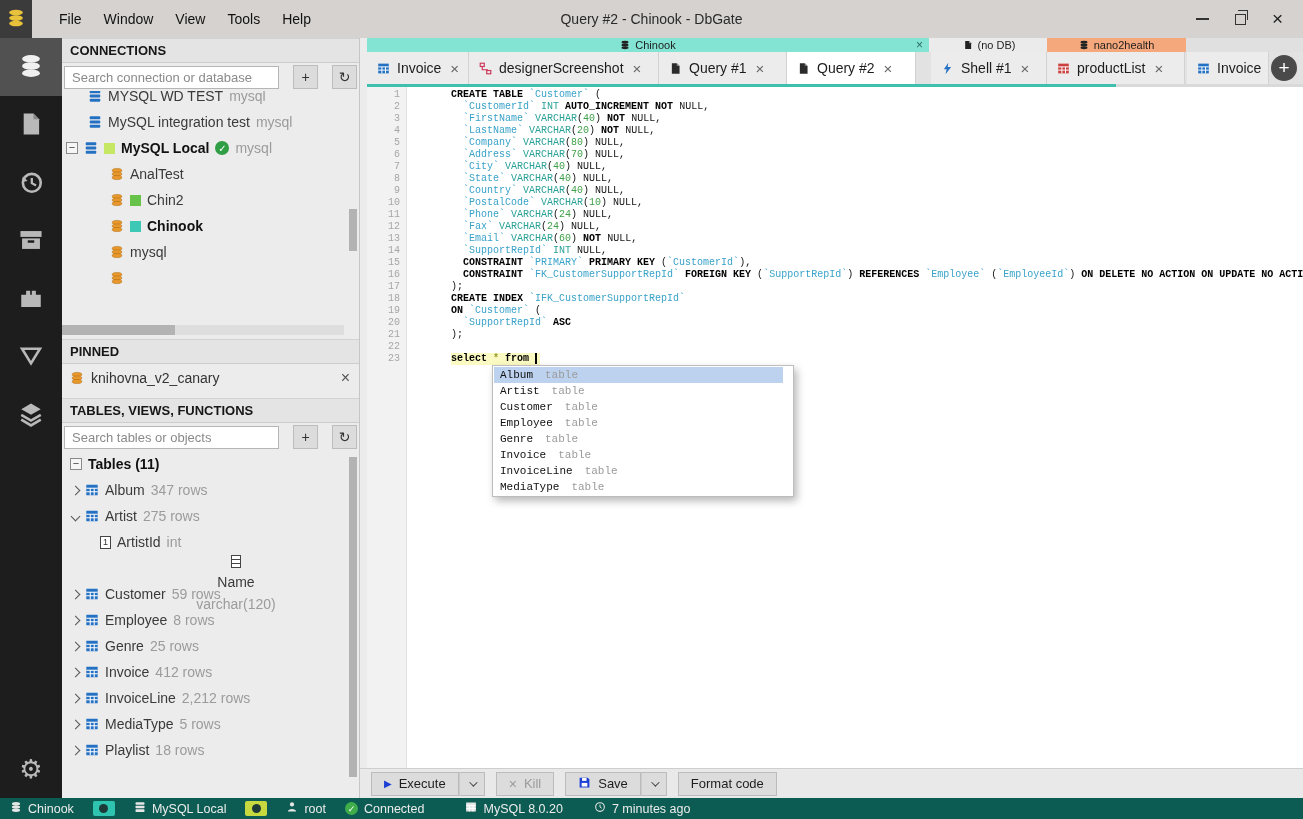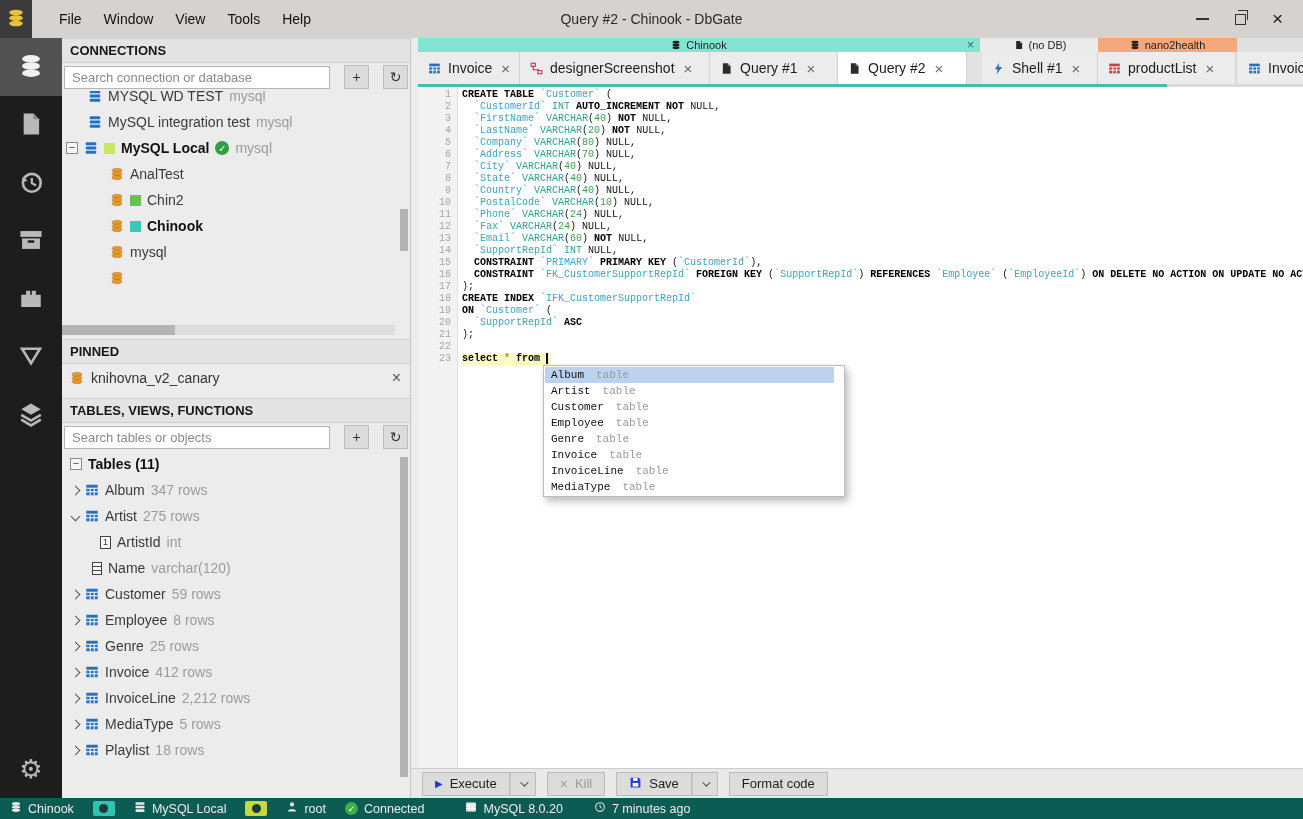--- a/index.html
+++ b/index.html
@@ -22,21 +22,21 @@
   .main-row { display:flex; height:760px; }
 
   
   .rail { width:62px; background:#1d1d1d; display:flex; flex-direction:column; align-items:center; flex-shrink:0; }
   .rail-item { width:62px; height:58px; display:flex; align-items:center; justify-content:center; }
   .rail-item.active { background:#515151; }
   .rail-spacer { flex:1; }
   .gear-glyph { font-size:26px; color:#b9b9b9; line-height:26px; }
 
   
-  .sidebar { width:349px; background:#ececec; border-right:1px solid #c6c6c6; display:flex; flex-direction:column; flex-shrink:0; }
+  .sidebar { width:298px; background:#ececec; border-right:1px solid #c6c6c6; display:flex; flex-direction:column; flex-shrink:0; }
   .panel-header { height:25px; line-height:24px; padding:0 8px; font-weight:bold; font-size:13px; background:#e4e4e4; border-top:1px solid #d2d2d2; border-bottom:1px solid #cdcdcd; color:#161616; flex-shrink:0; }
   .search-row { display:flex; align-items:center; padding:2px; gap:14px; flex-shrink:0; height:28px; }
   .search-input { flex:1; height:23px; border:1px solid #b5b5b5; background:#fff; padding:0 7px; font-size:13px; color:#333; font-family:"Liberation Sans",sans-serif; }
   .search-input::placeholder { color:#8a8a8a; }
   .sq-btn { width:25px; height:24px; background:#dcdcdc; border:1px solid #bcbcbc; display:flex; align-items:center; justify-content:center; font-size:14px; color:#333; flex-shrink:0; }
 
   .conn-list { height:234px; overflow:hidden; position:relative; flex-shrink:0; }
   .srow { height:26px; display:flex; align-items:center; gap:6px; font-size:14px; color:#3a3a3a; white-space:nowrap; }
   .srow .lbl {}
   .srow .lbl.bold { font-weight:bold; color:#111; }
@@ -75,21 +75,21 @@
   .tab-close { color:#666; font-size:15px; margin-left:2px; }
   .tab-gap { width:15px; background:#e2e2e2; flex-shrink:0; }
   .plus-btn { width:26px; height:26px; border-radius:50%; background:#4a4a4a; color:#fff; font-size:19px; display:flex; align-items:center; justify-content:center; align-self:center; margin-left:2px; flex-shrink:0; }
   .tab-underline { height:3px; display:flex; margin-left:7px; flex-shrink:0; }
   .tu-teal { width:749px; background:#3fbfae; }
   .tu-rest { flex:1; background:#d9d9d9; }
 
   
   .editor { flex:1; display:flex; margin-left:7px; background:#fff; position:relative; overflow:hidden; }
   .gutter { width:40px; background:#f2f2f2; border-right:1px solid #e2e2e2; padding:2px 6px 0 0; text-align:right; font-family:"Liberation Mono",monospace; font-size:10px; line-height:12px; color:#a6a6a6; flex-shrink:0; }
-  .code { flex:1; padding:2px 0 0 4px; font-family:"Liberation Mono",monospace; font-size:10px; line-height:12px; white-space:pre; color:#141414; overflow:hidden; }
+  .code { flex:1; padding:2px 0 0 4px; font-family:"Liberation Mono",monospace; font-size:10px; line-height:12px; white-space:pre; color:#141414; overflow:hidden;margin-left:40px; }
   .code-line { height:12px; }
   .sg-k { font-weight:bold; color:#000; }
   .sg-i { color:#38a2c9; }
   .sg-t { color:#2aa198; }
   .sg-n { color:#3fa049; }
   .sg-s { color:#9a9a28; font-weight:bold; }
   .hl { background:#fbfac2; display:inline-block; padding-right:3px; }
   .cursor { display:inline-block; width:2px; height:11px; background:#000; vertical-align:text-bottom; }
 
   .autocomplete { position:absolute; left:125px; top:278px; width:302px; background:#fff; border:1px solid #bdbdbd; box-shadow:3px 4px 8px rgba(0,0,0,.28); font-family:"Liberation Mono",monospace; font-size:11px; padding:1px 10px 1px 1px; }
@@ -373,21 +373,21 @@
           <span class="lbl">Artist</span>
           <span class="rowcount">275 rows</span>
         </div>
         <div class="srow" style="padding-left: 38px;">
           <span class="mini-ic">
             <span class="pk-box">1</span>
           </span>
           <span class="lbl">ArtistId</span>
           <span class="suffix">int</span>
         </div>
-        <div class="srow" style="padding-left: 30px;">
+        <div class="srow" style="padding-left: 51px; flex-direction: column;">
           <span class="mini-ic">
             <span class="col-box"></span>
           </span>
           <span class="lbl">Name</span>
           <span class="suffix">varchar(120)</span>
         </div>
         <div class="srow" style="padding-left: 10px;">
           <span class="chev"></span>
           <span class="mini-ic">
             <svg width="14" height="14" viewBox="0 0 16 16" xmlns="http://www.w3.org/2000/svg">

